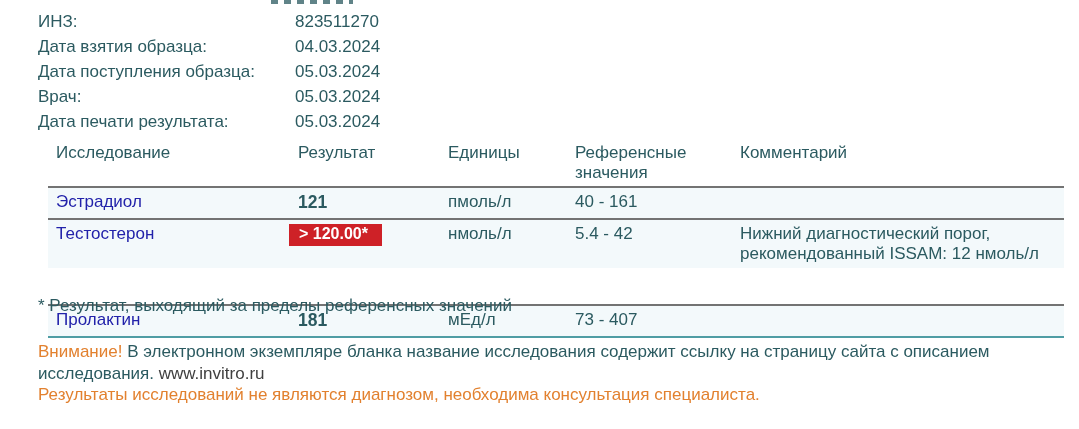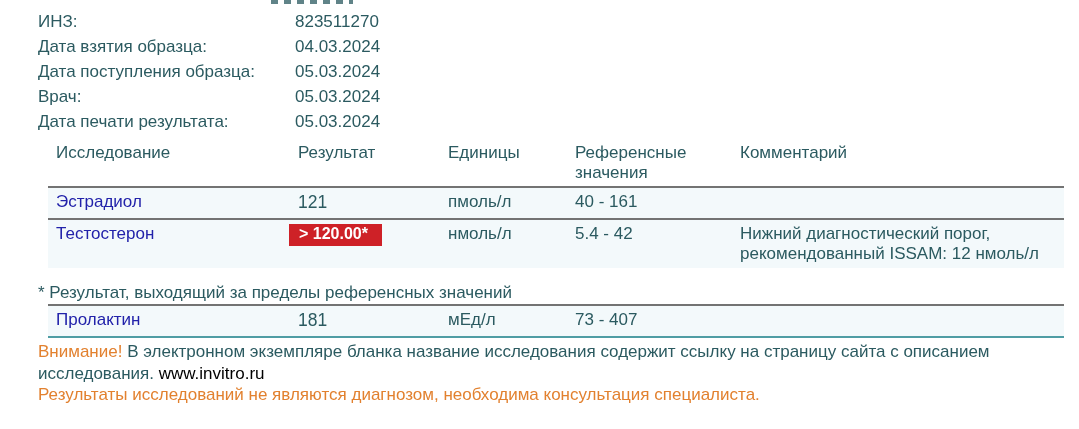--- a/index.html
+++ b/index.html
@@ -31,32 +31,32 @@
   .col-comment { flex:1; line-height:1.15; }
   .trow {
     display:flex; align-items:flex-start;
     background:#f3f9fb;
     border-top:2px solid #737373;
     padding:4px 0 5px 0;
     min-height:29px;
   }
   .trow:last-child { border-bottom:2px solid #4f9da4;margin-top:36px; }
   .test-link { color:#2222aa; text-decoration:none; cursor:pointer; }
-  .result-value { font-weight:normal; font-size:17.5px; }
+  .result-value { font-weight:bold; font-size:17.5px; }
   .result-badge {
     display:inline-block;
     background:#ce2127; color:#ffffff;
     font-weight:bold; font-size:16px;
     padding:1px 14px 3px 10px;
     margin-left:-9px; margin-top:-1px;
   }
-  .footnote { position:absolute; left:38px; top:283px;text-align:center; }
+  .footnote { position:absolute; left:38px; top:296px;text-align:center; }
   .notice { position:absolute; left:38px; top:341px; line-height:22px; max-width:1015px; }
   .attention { color:#e2812f; }
-  .site-link { color:#000000; text-decoration:none; cursor:pointer; }
+  .site-link { color:#404040; text-decoration:none; cursor:pointer; }
   .disclaimer { position:absolute; left:38px; top:385px; color:#e2812f; }
 </style>
 </head>
 <body>
 
 <div class="top-fragment"></div>
 
 <div class="info-section" id="info-section">
     <div class="info-row">
       <div class="info-label">ИНЗ:</div>

